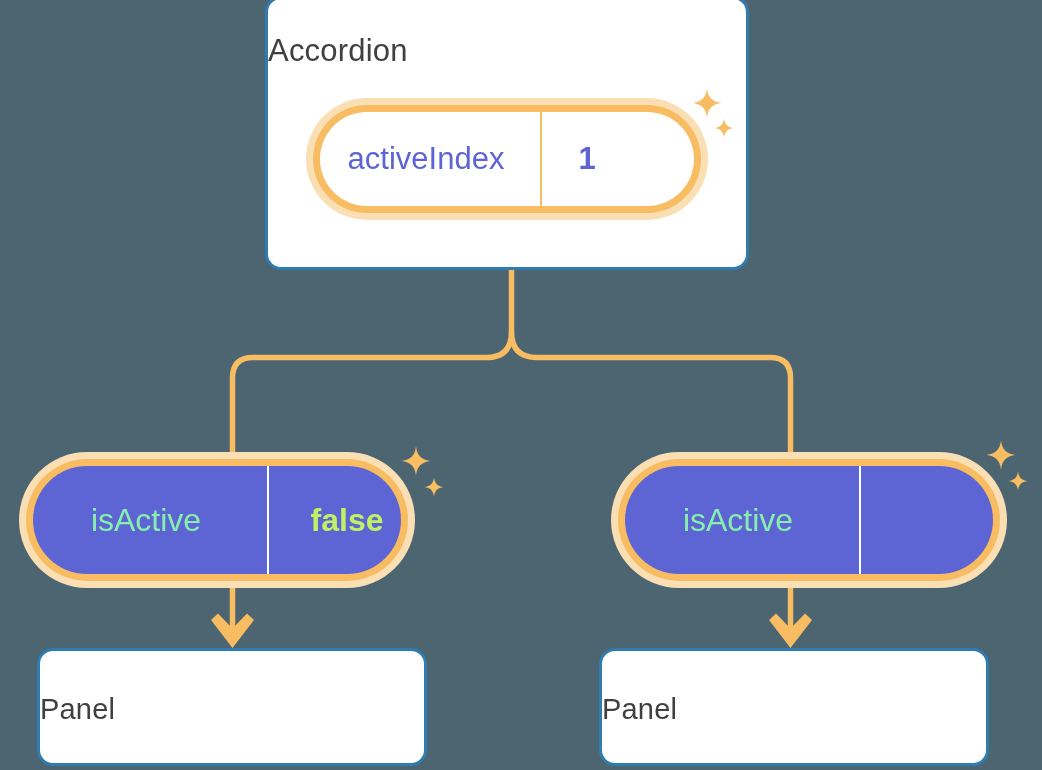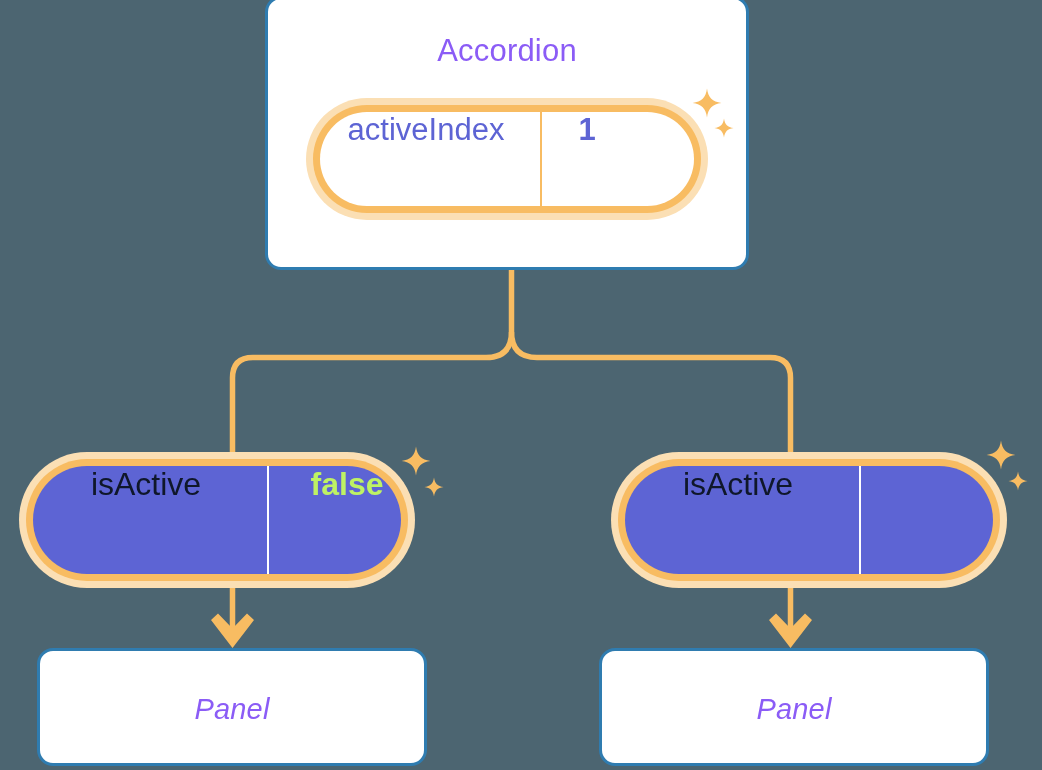--- a/index.html
+++ b/index.html
@@ -29,31 +29,31 @@
   .comp-box {
     position: absolute;
     background: #ffffff;
     border: 3px solid #2f7cb0;
     border-radius: 16px;
     z-index: 3;
   }
   .comp-title {
     position: absolute;
     left: 0; right: 0;
-    text-align: center;
-    color: #8b5cf6;
+    text-align: left;
+    color: #404040;
     font-size: 31px;
     font-weight: 400;
     letter-spacing: 0.2px;
     white-space: nowrap;
   }
   #accordion-box { left: 265px; top: -4px; width: 484px; height: 274px; }
   #accordion-box .comp-title { top: 34px; }
 
-  .panel-box { width: 390px; height: 118px; font-style: italic; }
+  .panel-box { width: 390px; height: 118px; }
   #panel-left  { left: 37px;  top: 648px; }
   #panel-right { left: 599px; top: 648px; }
   .panel-box .comp-title { top: 42px; font-size: 29px; }
 
   
   .pill-wrap {
     position: absolute;
     z-index: 4;
   }
   
@@ -69,21 +69,21 @@
     left: 7px; top: 7px; right: 7px; bottom: 7px;
     background: #f8bc62;
     border-radius: 999px;
   }
   
   .pill-body {
     position: absolute;
     left: 14px; top: 14px; right: 14px; bottom: 14px;
     border-radius: 999px;
     display: flex;
-    align-items: flex-start;
+    align-items: center;
     overflow: hidden;
     gap: 8px;
   }
   .pill-cell {
     display: flex;
     align-items: center;
     justify-content: center;
     white-space: nowrap;
   }
   .pill-key { flex: 0 0 auto; }
@@ -98,21 +98,21 @@
   }
   #pill-active-index .pill-val {
     width: 74px; color: #5d64d4; font-size: 31px;
   }
   #pill-active-index .pill-divider { background: #f8bc62; }
 
   
   .pill-isactive { width: 396px; height: 136px; }
   .pill-isactive .pill-body { background: #5d64d4; }
   .pill-isactive .pill-key {
-    width: 226px; color: #0f172a; font-size: 32px; font-weight: 400;
+    width: 226px; color: #86efac; font-size: 32px; font-weight: 400;
   }
   .pill-isactive .pill-val {
     width: 140px; color: #bef264; font-size: 32px;
   }
   .pill-isactive .pill-divider { background: #ffffff; }
   #pill-left  { left: 19px;  top: 452px; }
   #pill-right { left: 611px; top: 452px; }
 
   
   .sparkle {

